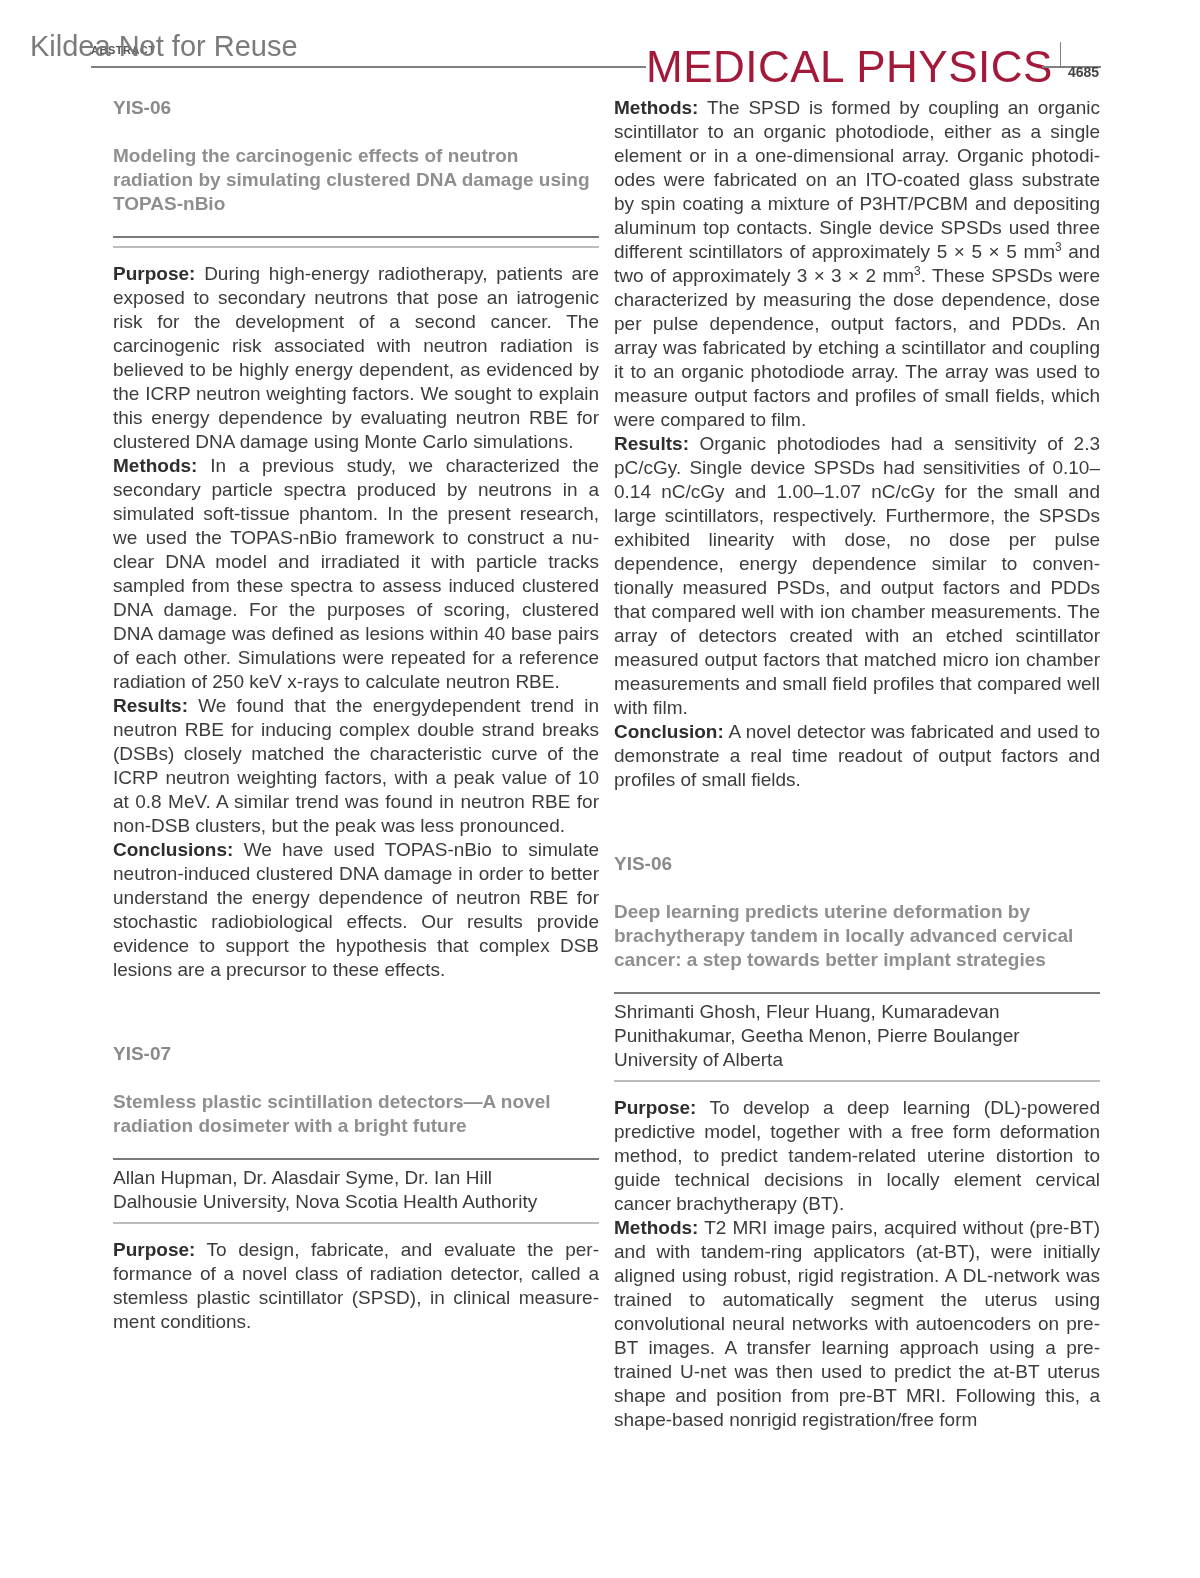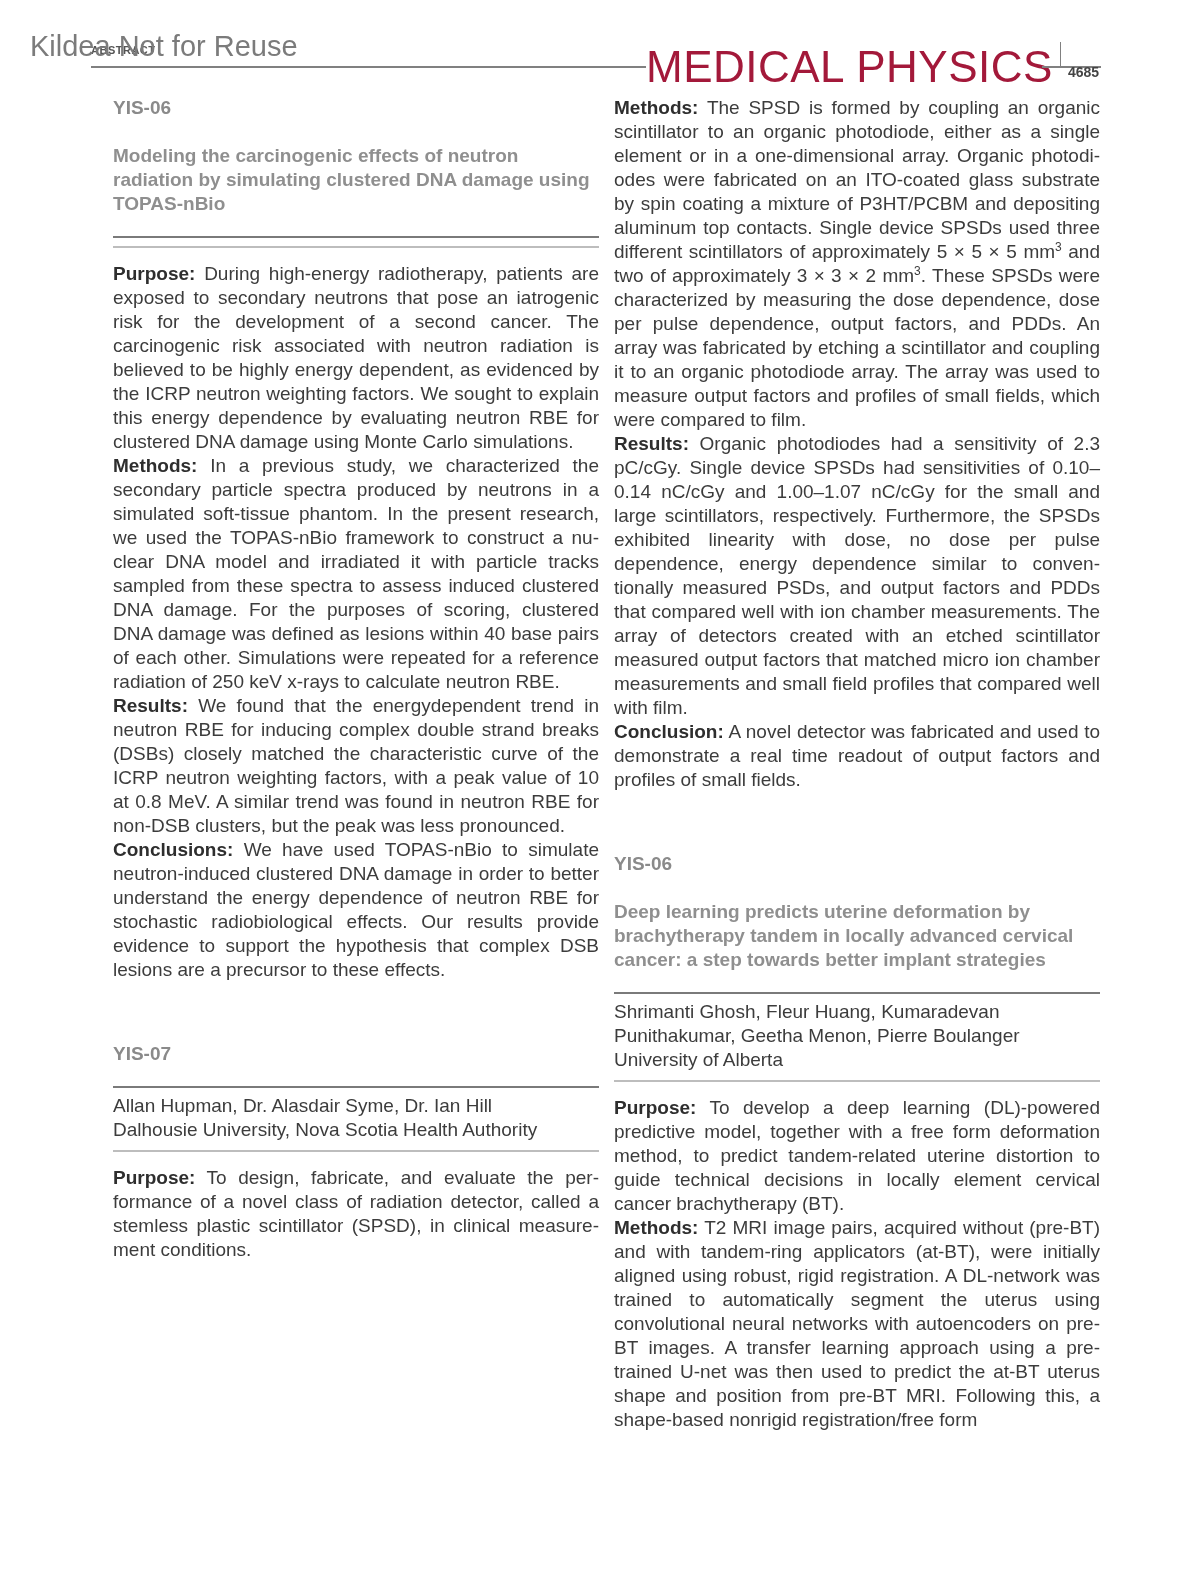--- a/index.html
+++ b/index.html
@@ -71,20 +71,21 @@
     <p class="para"><b>Purpose:</b> <span>During high-energy radiotherapy, patients are exposed to secondary neutrons that pose an iatro­genic risk for the development of a second cancer. The carcinogenic risk associated with neutron radiation is believed to be highly energy dependent, as evidenced by the ICRP neutron weighting factors. We sought to explain this energy dependence by evaluating neutron RBE for clustered DNA damage using Monte Carlo simulations.</span></p>
     <p class="para"><b>Methods:</b> <span>In a previous study, we characterized the secondary particle spectra produced by neutrons in a simulated soft-tissue phantom. In the present research, we used the TOPAS-nBio framework to construct a nu­clear DNA model and irradiated it with particle tracks sampled from these spectra to assess induced clus­tered DNA damage. For the purposes of scoring, clus­tered DNA damage was defined as lesions within 40 base pairs of each other. Simulations were repeated for a reference radiation of 250 keV x-rays to calculate neutron RBE.</span></p>
     <p class="para"><b>Results:</b> <span>We found that the energydependent trend in neutron RBE for inducing complex double strand breaks (DSBs) closely matched the characteristic curve of the ICRP neutron weighting factors, with a peak value of 10 at 0.8 MeV. A similar trend was found in neutron RBE for non-DSB clusters, but the peak was less pronounced.</span></p>
     <p class="para"><b>Conclusions:</b> <span>We have used TOPAS-nBio to simulate neutron-induced clustered DNA damage in order to better understand the energy dependence of neutron RBE for stochastic radiobiological effects. Our results provide evidence to support the hypothesis that com­plex DSB lesions are a precursor to these effects.</span></p>
   </div>
 
   <div class="gap-large"></div>
 
   <div>
     <p class="abs-id">YIS-07</p>
+    <p class="abs-title">Stemless plastic scintillation detectors—A novel radiation dosimeter with a bright future</p>
     <div class="sep-dark"></div>
     <p class="authors">Allan Hupman, Dr. Alasdair Syme, Dr. Ian Hill</p>
     <p class="affil">Dalhousie University, Nova Scotia Health Authority</p>
     <div class="sep-light"></div>
     <p class="para"><b>Purpose:</b> <span>To design, fabricate, and evaluate the per­formance of a novel class of radiation detector, called a stemless plastic scintillator (SPSD), in clinical measure­ment conditions.</span></p>
   </div>
 </div>
 
 <div class="col col-right">
   <p class="para"><b>Methods:</b> <span>The SPSD is formed by coupling an organic scintillator to an organic photodiode, either as a single element or in a one-dimensional array. Organic photodi­odes were fabricated on an ITO-coated glass substrate by spin coating a mixture of P3HT/PCBM and depos­iting aluminum top contacts. Single device SPSDs used three different scintillators of approximately 5 × 5 × 5 mm</span><sup>3</sup><span> and two of approximately 3 × 3 × 2 mm</span><sup>3</sup><span>. These SPSDs were characterized by measuring the dose dependence, dose per pulse dependence, output factors, and PDDs. An array was fabricated by etching a scintillator and coupling it to an organic photodiode array. The array was used to measure output factors and profiles of small fields, which were compared to film.</span></p>

